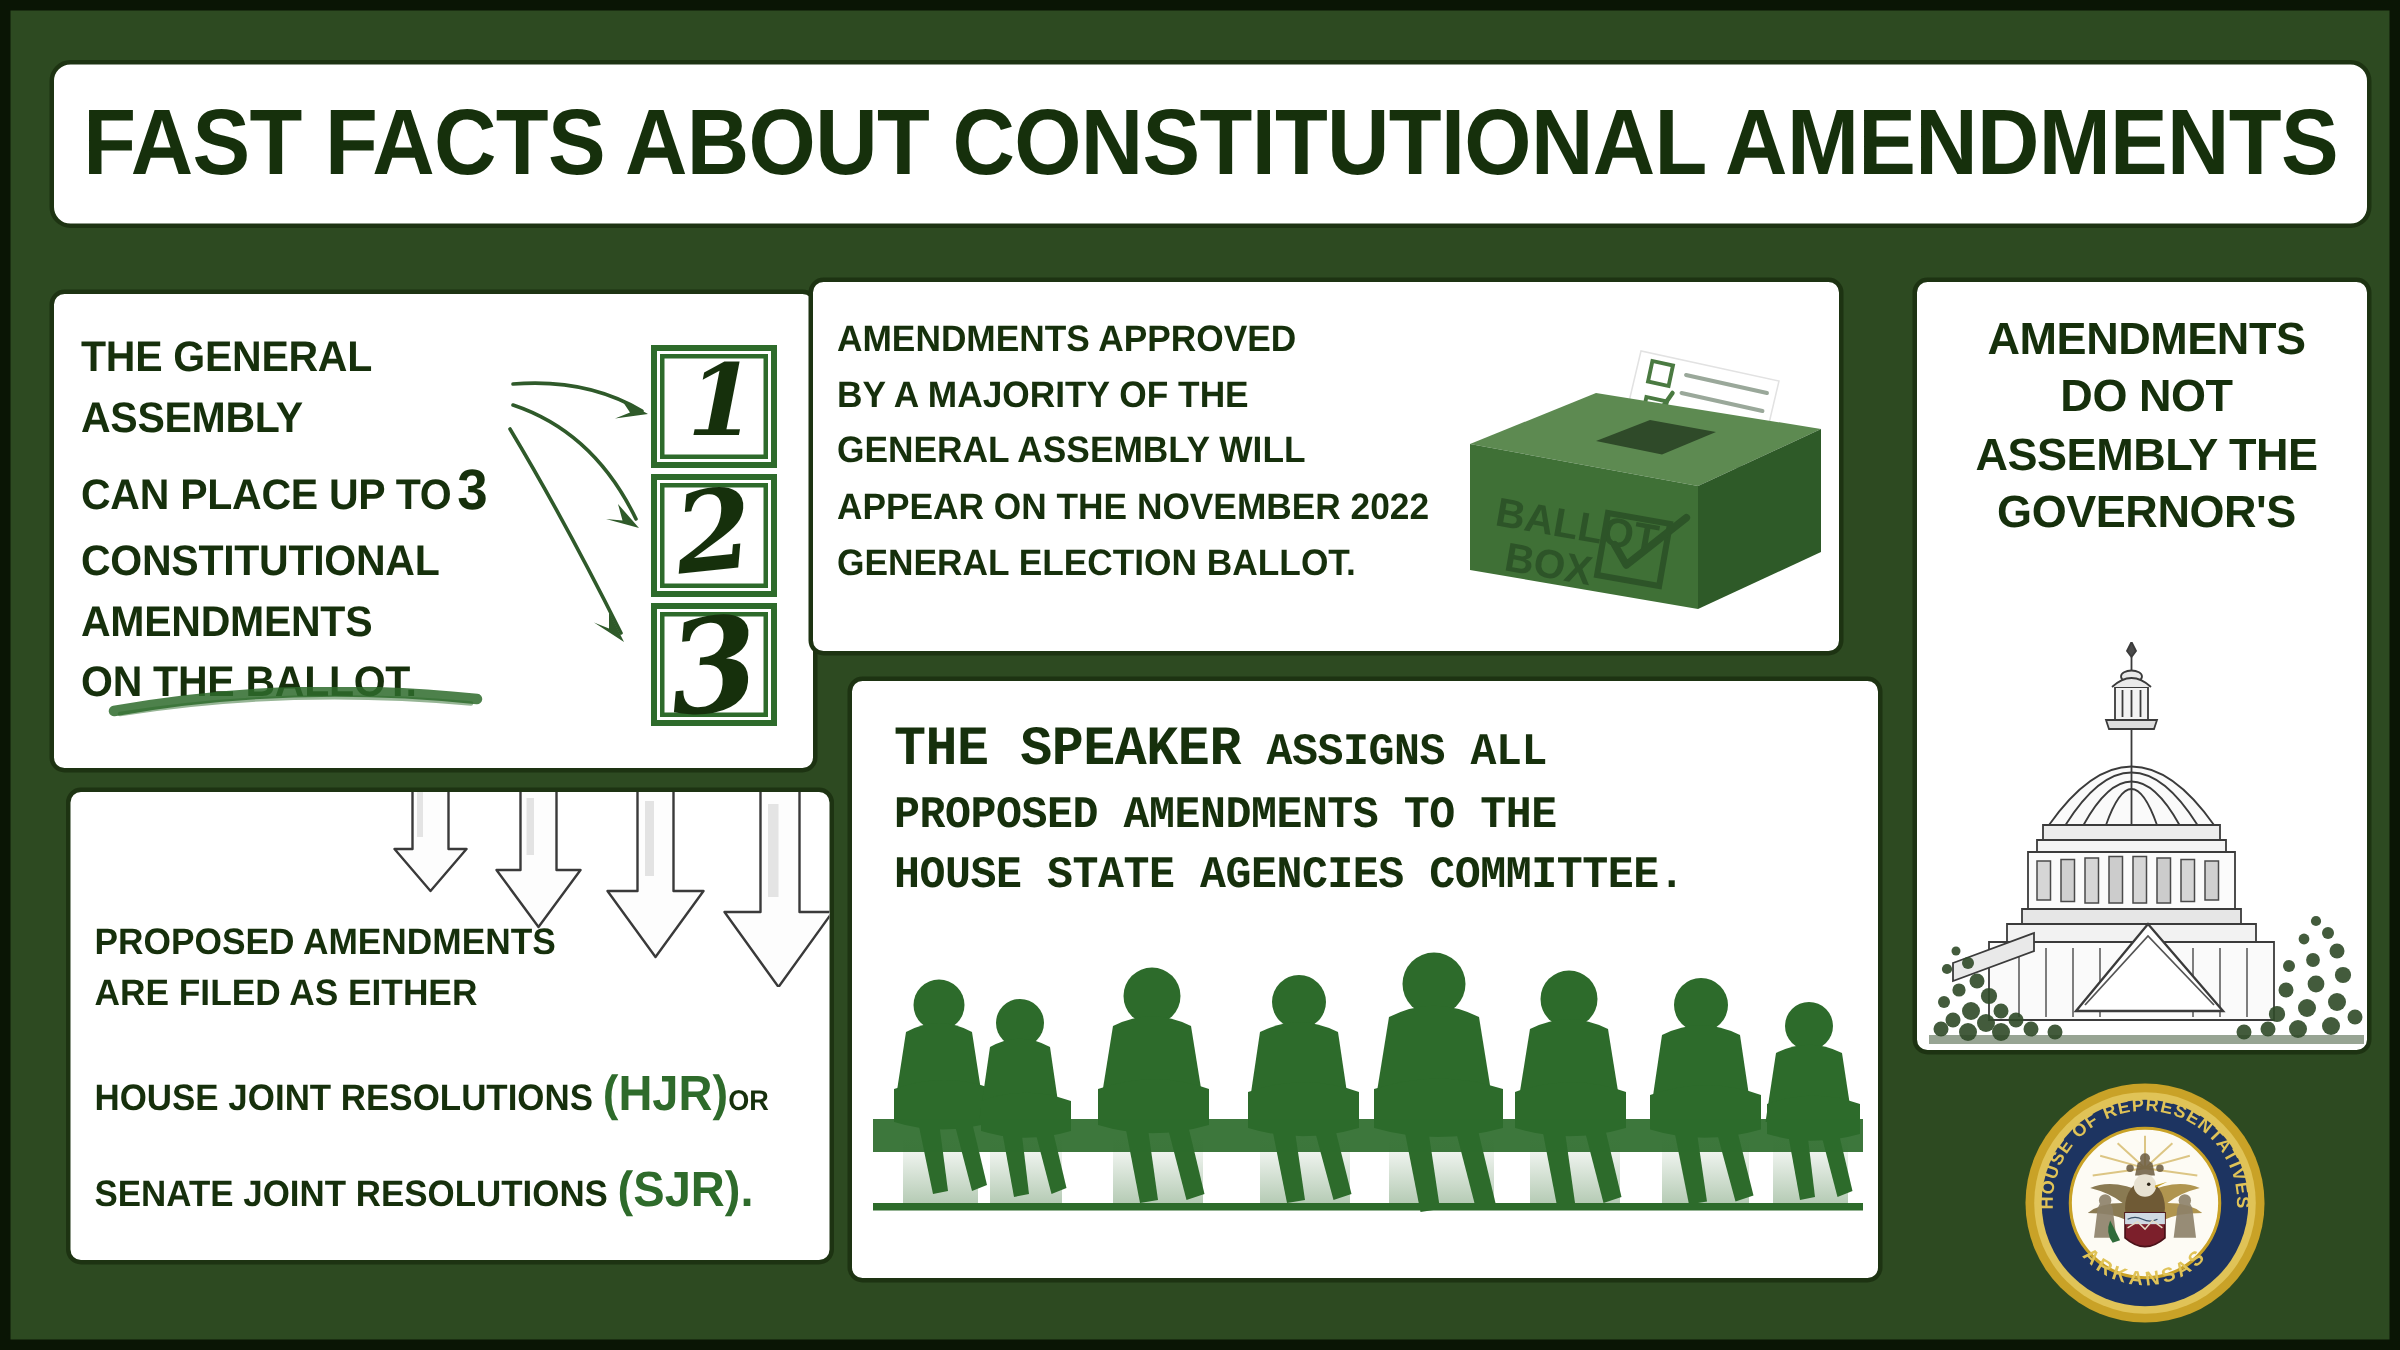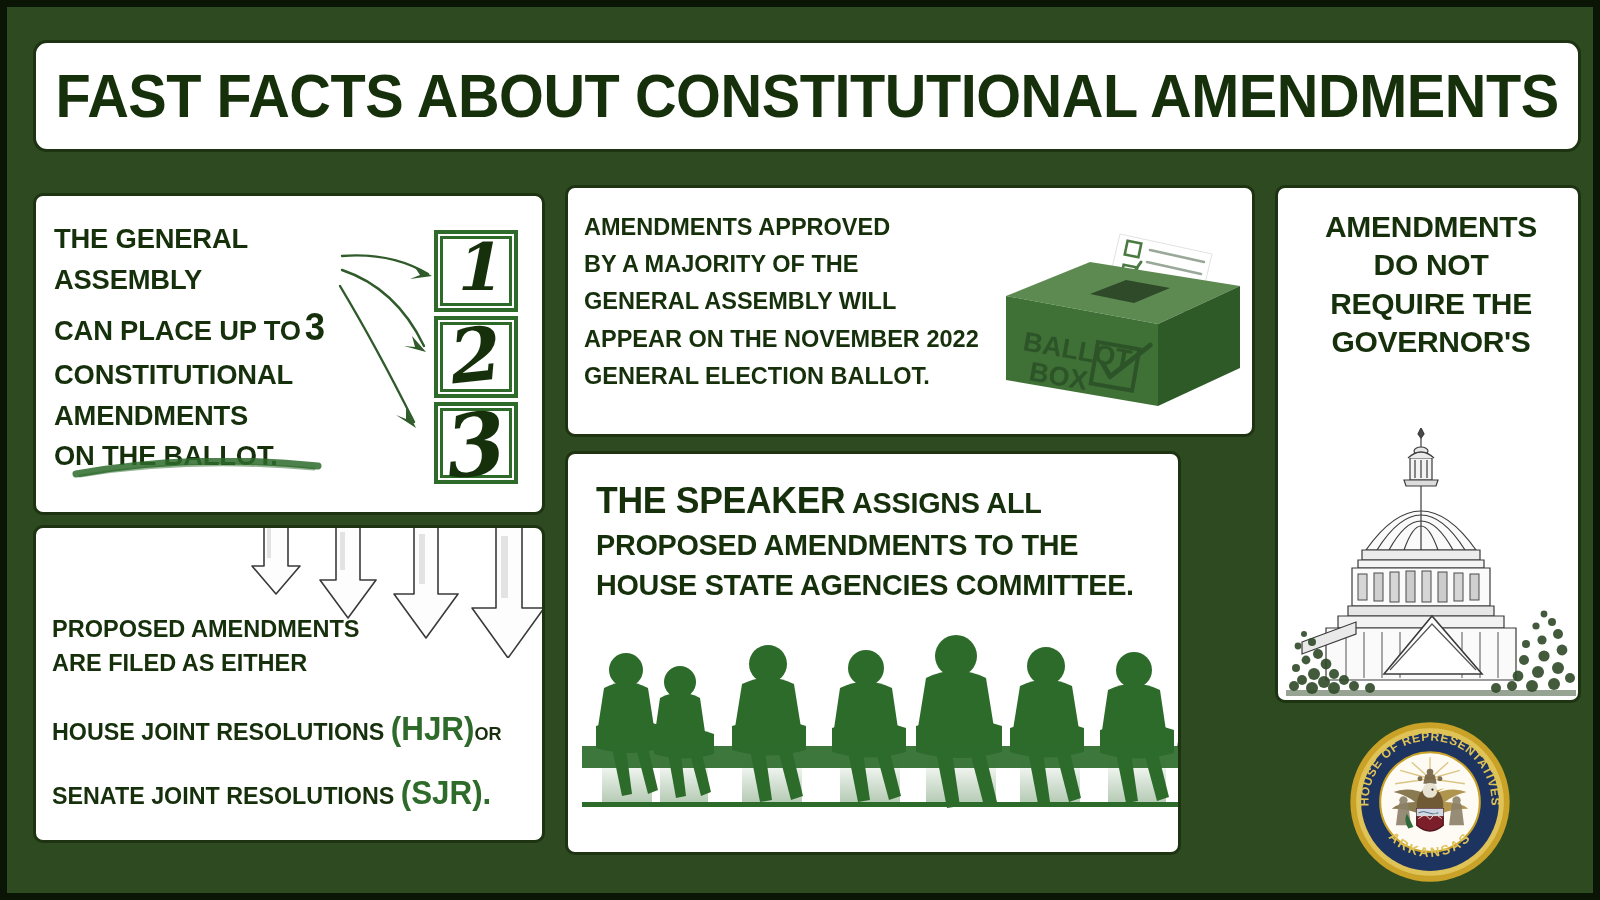--- a/index.html
+++ b/index.html
@@ -110,21 +110,21 @@
   #curvy-arrows {
     position: absolute;
     left: 300px;
     top: 30px;
     width: 110px;
     height: 230px;
   }
 
   
   #panel-resolutions {
-    left: 26px;
+    left: 37px;
     top: 518px;
     width: 512px;
     height: 318px;
   }
   #down-arrows {
     position: absolute;
     left: 188px;
     top: -6px;
     width: 320px;
     height: 136px;
@@ -168,21 +168,21 @@
   .abbr {
     color: #2e6b2b;
     font-size: 33px;
   }
   .small-or {
     font-size: 19px;
   }
 
   
   #panel-ballot {
-    left: 558px;
+    left: 532px;
     top: 178px;
     width: 690px;
     height: 252px;
   }
   #ballot-text {
     position: absolute;
     left: 16px;
     top: 20px;
     width: 450px;
     color: #16300c;
@@ -197,22 +197,23 @@
     right: 6px;
     top: 12px;
     width: 248px;
     height: 220px;
   }
 
   
   #panel-speaker {
     left: 558px;
     top: 444px;
-    width: 616px;
+    width: 690px;
     height: 404px;
+    font-family: Liberation Mono, monospace;
   }
   #speaker-text {
     position: absolute;
     left: 28px;
     top: 22px;
     width: 630px;
     color: #16300c;
     font-size: 30px;
     font-weight: bold;
     line-height: 1.33;
@@ -479,21 +480,21 @@
         <rect x="526" y="182" width="58" height="48"></rect>
         <rect x="600" y="182" width="50" height="48"></rect>
       </g>
     </svg>
   </div>
 
   <div class="card" id="panel-governor">
     <div id="governor-text">
       <span>AMENDMENTS</span><br>
       <span>DO NOT</span><br>
-      <span>REQUIRE THE</span><br>
+      <span>ASSEMBLY THE</span><br>
       <span>GOVERNOR'S</span><br>
     </div>
 
     <svg id="capitol-illustration" viewBox="0 0 290 268">
       <g stroke="#3b3b3b" fill="none" stroke-width="1.2">
 
         <path d="M132 6 l3 -6 l3 6 l-3 4 Z" fill="#4a4a4a"></path>
         <line x1="135" y1="10" x2="135" y2="20"></line>
         <ellipse cx="135" cy="23" rx="7" ry="4" fill="#e8e8e8"></ellipse>
 

